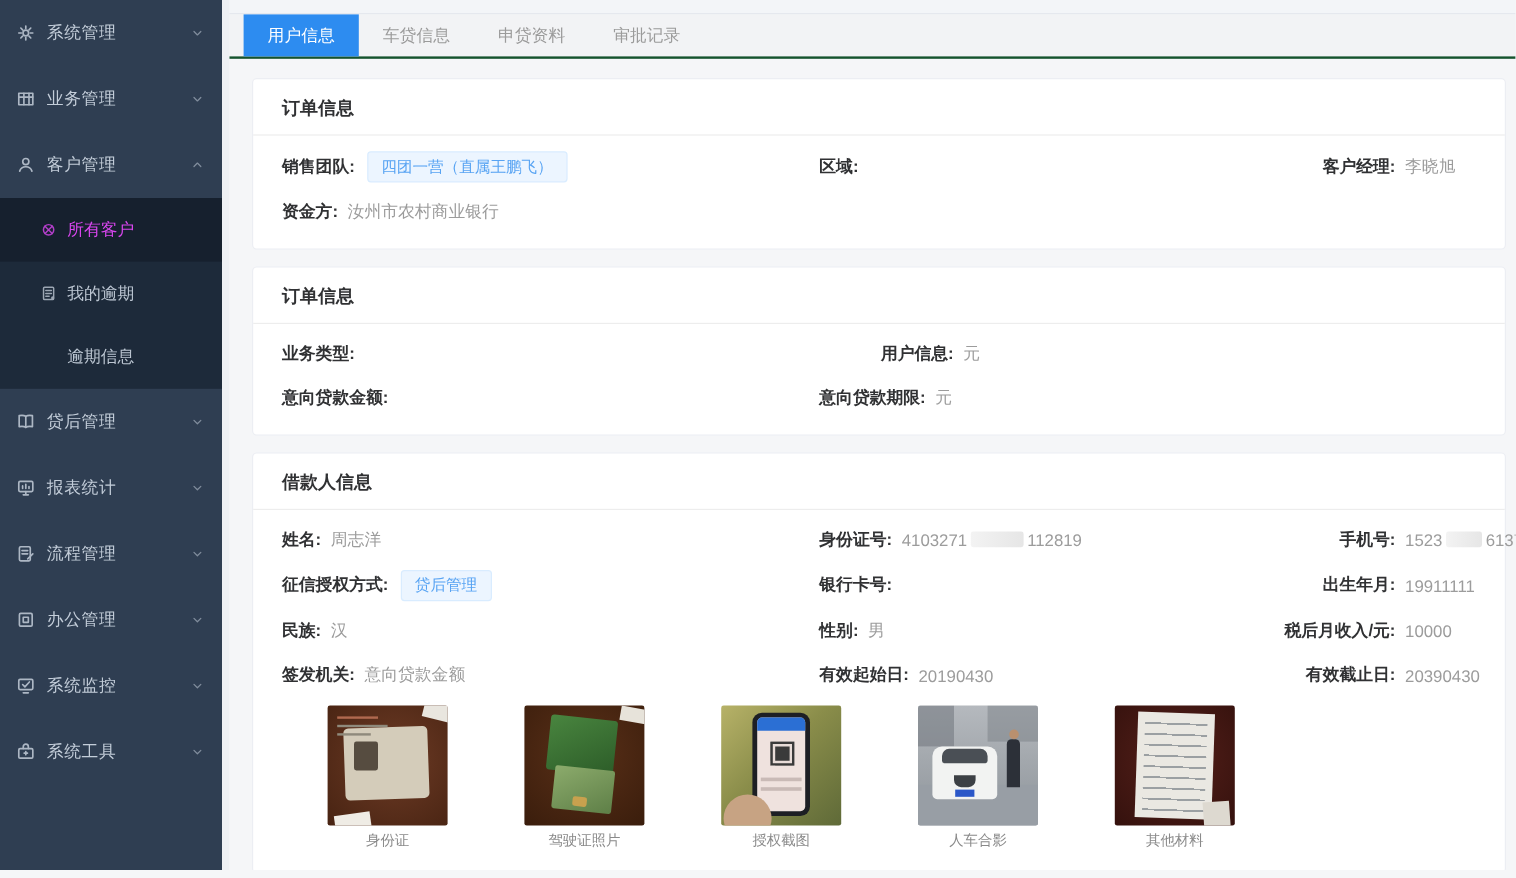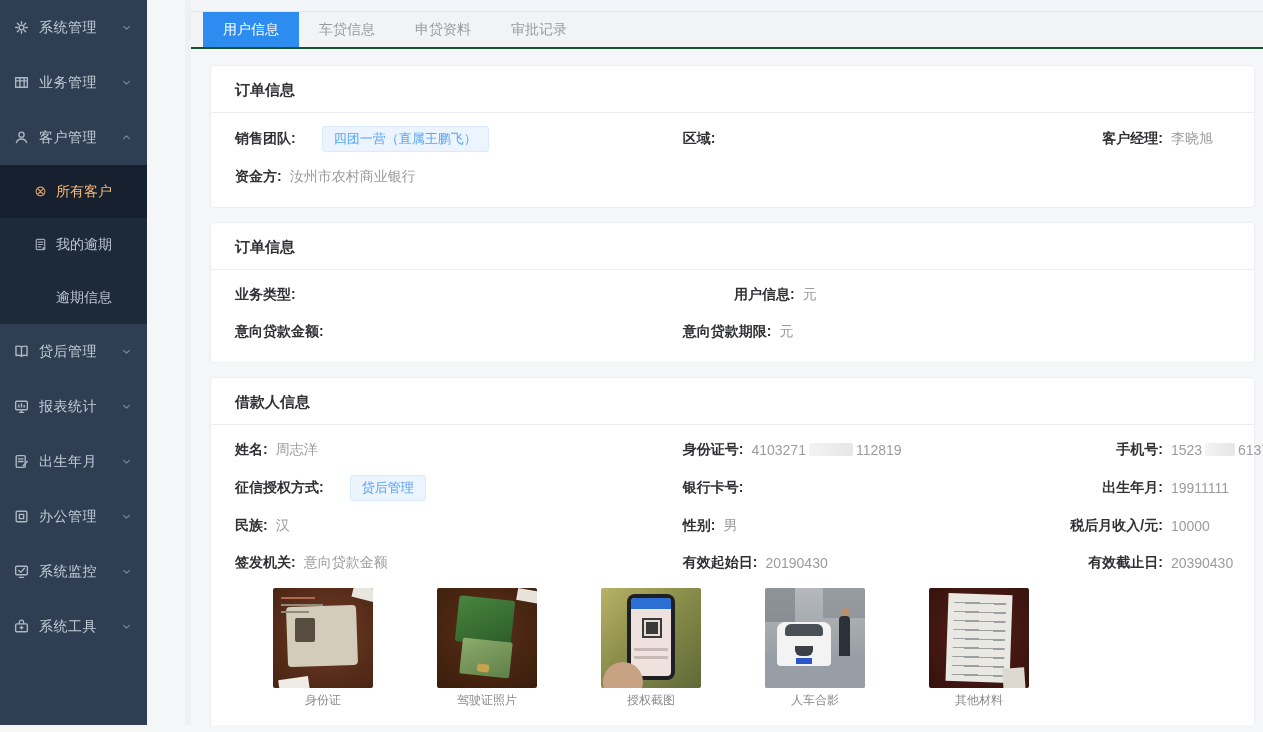--- a/index.html
+++ b/index.html
@@ -1,30 +1,30 @@
 <!DOCTYPE html>
 <html><head>
 <meta charset="utf-8">
 <style>
   * { margin:0; padding:0; box-sizing:border-box; }
   html,body { width:1263px; height:732px; overflow:hidden; background:#f5f6f8;
     font-family:"Liberation Sans", sans-serif; font-size:14px; color:#333; }
 
   
-  .sidebar { position:absolute; left:0; top:0; width:147px; height:732px;
+  .sidebar { position:absolute; left:0; top:0; width:185px; height:732px;
     background:#2f3e52; z-index:2; }
   .side-item { height:55px; display:flex; align-items:center; padding:0 14px 0 13px;
     color:#c3cdd9; cursor:pointer; }
   .side-item .s-ico { width:17px; height:17px; flex:none; display:flex; align-items:center; opacity:.85; }
   .side-item .s-label { margin-left:9px; flex:1; font-size:14px; letter-spacing:.5px; }
   .side-item .s-chev { width:13px; height:13px; opacity:.55; }
   .submenu { background:#1d2a3a; }
   .sub-item { height:53px; display:flex; align-items:center; padding-left:33px;
     color:#bcc6d2; cursor:pointer; }
-  .sub-item.active { background:#16202e; color:#fdba74;text-align:right; }
+  .sub-item.active { background:#16202e; color:#d946ef;text-align:right; }
   .sub-item .s-ico { width:15px; height:15px; opacity:.8; display:flex; align-items:center; }
   .sub-item .s-label { margin-left:8px; }
   .sub-item.noicon .s-label { margin-left:23px; }
   svg.ln { stroke:currentColor; fill:none; stroke-width:1.3; stroke-linecap:round; stroke-linejoin:round; width:100%; height:100%; }
 
   .gutter { position:absolute; left:185px; top:0; width:6px; height:732px; background:#eef0f4; z-index:2; }
 
   
   .content { position:absolute; left:191px; top:0; right:0; height:732px; overflow:hidden; background:#f5f6f8; }
   .top-strip { height:12px; background:#f3f5f8; border-bottom:1px solid #e2e5eb; }
@@ -38,21 +38,21 @@
   .card { background:#fff; border:1px solid #eceef3; border-radius:4px; margin-bottom:14px; }
   .card-hd { padding:15px 24px 12px; border-bottom:1px solid #ededed;
     font-size:15px; font-weight:bold; color:#303133; }
   .card-bd { padding:13px 24px 18px; }
   .frow { display:grid; grid-template-columns:45% 37% 18%; align-items:center; margin-bottom:13px; min-height:24px; }
   .frow:last-child { margin-bottom:0; }
   .field { display:flex; align-items:center; min-height:24px; }
   .f-label { font-weight:bold; color:#303133; flex:none; }
   .f-value { color:#9c9c9c; margin-left:8px; white-space:nowrap; }
   .cell3 .f-label { width:112px; text-align:right; }
-  .tag { display:inline-block; margin-left:26px; padding:3px 11px; background:#ecf5ff;
+  .tag { display:inline-block; margin-left:10px; padding:3px 11px; background:#ecf5ff;
     border:1px solid #d9ecff; border-radius:3px; color:#57a3f3; font-size:13px; cursor:pointer; white-space:nowrap; }
   .mask { display:inline-block; width:30px; height:13px; background:linear-gradient(90deg,#f3f3f3,#e6e6e6);
     border-radius:2px; vertical-align:-1px; margin:0 3px; filter:blur(.6px); }
   .mask.wide { width:44px; }
 
   
   .thumbs { display:flex; gap:64px; padding-left:38px; margin-top:10px; }
   .thumb-wrap { width:100px; flex:none; }
   .thumb { width:100px; height:100px; border-radius:2px; position:relative; overflow:hidden; cursor:pointer; }
   .thumb * { position:absolute; }
@@ -198,21 +198,21 @@
         </svg></span>
   </div>
 
   <div class="side-item">
     <span class="s-ico">
       <svg class="ln" viewBox="0 0 16 16">
           <rect x="3" y="2.5" width="8.5" height="11" rx="1"></rect>
           <path d="M5 5.5h4.5M5 8h4.5M9.5 12l4-4"></path>
         </svg>
     </span>
-    <span class="s-label">出生年月</span>
+    <span class="s-label">流程管理</span>
     <span class="s-chev"><svg class="ln" viewBox="0 0 16 16">
           <path d="M4.5 6.5L8 10l3.5-3.5"></path>
         </svg></span>
   </div>
 
   <div class="side-item">
     <span class="s-ico">
       <svg class="ln" viewBox="0 0 16 16">
           <rect x="3" y="3" width="10" height="10" rx="1"></rect>
           <rect x="6" y="6" width="4" height="4"></rect>

